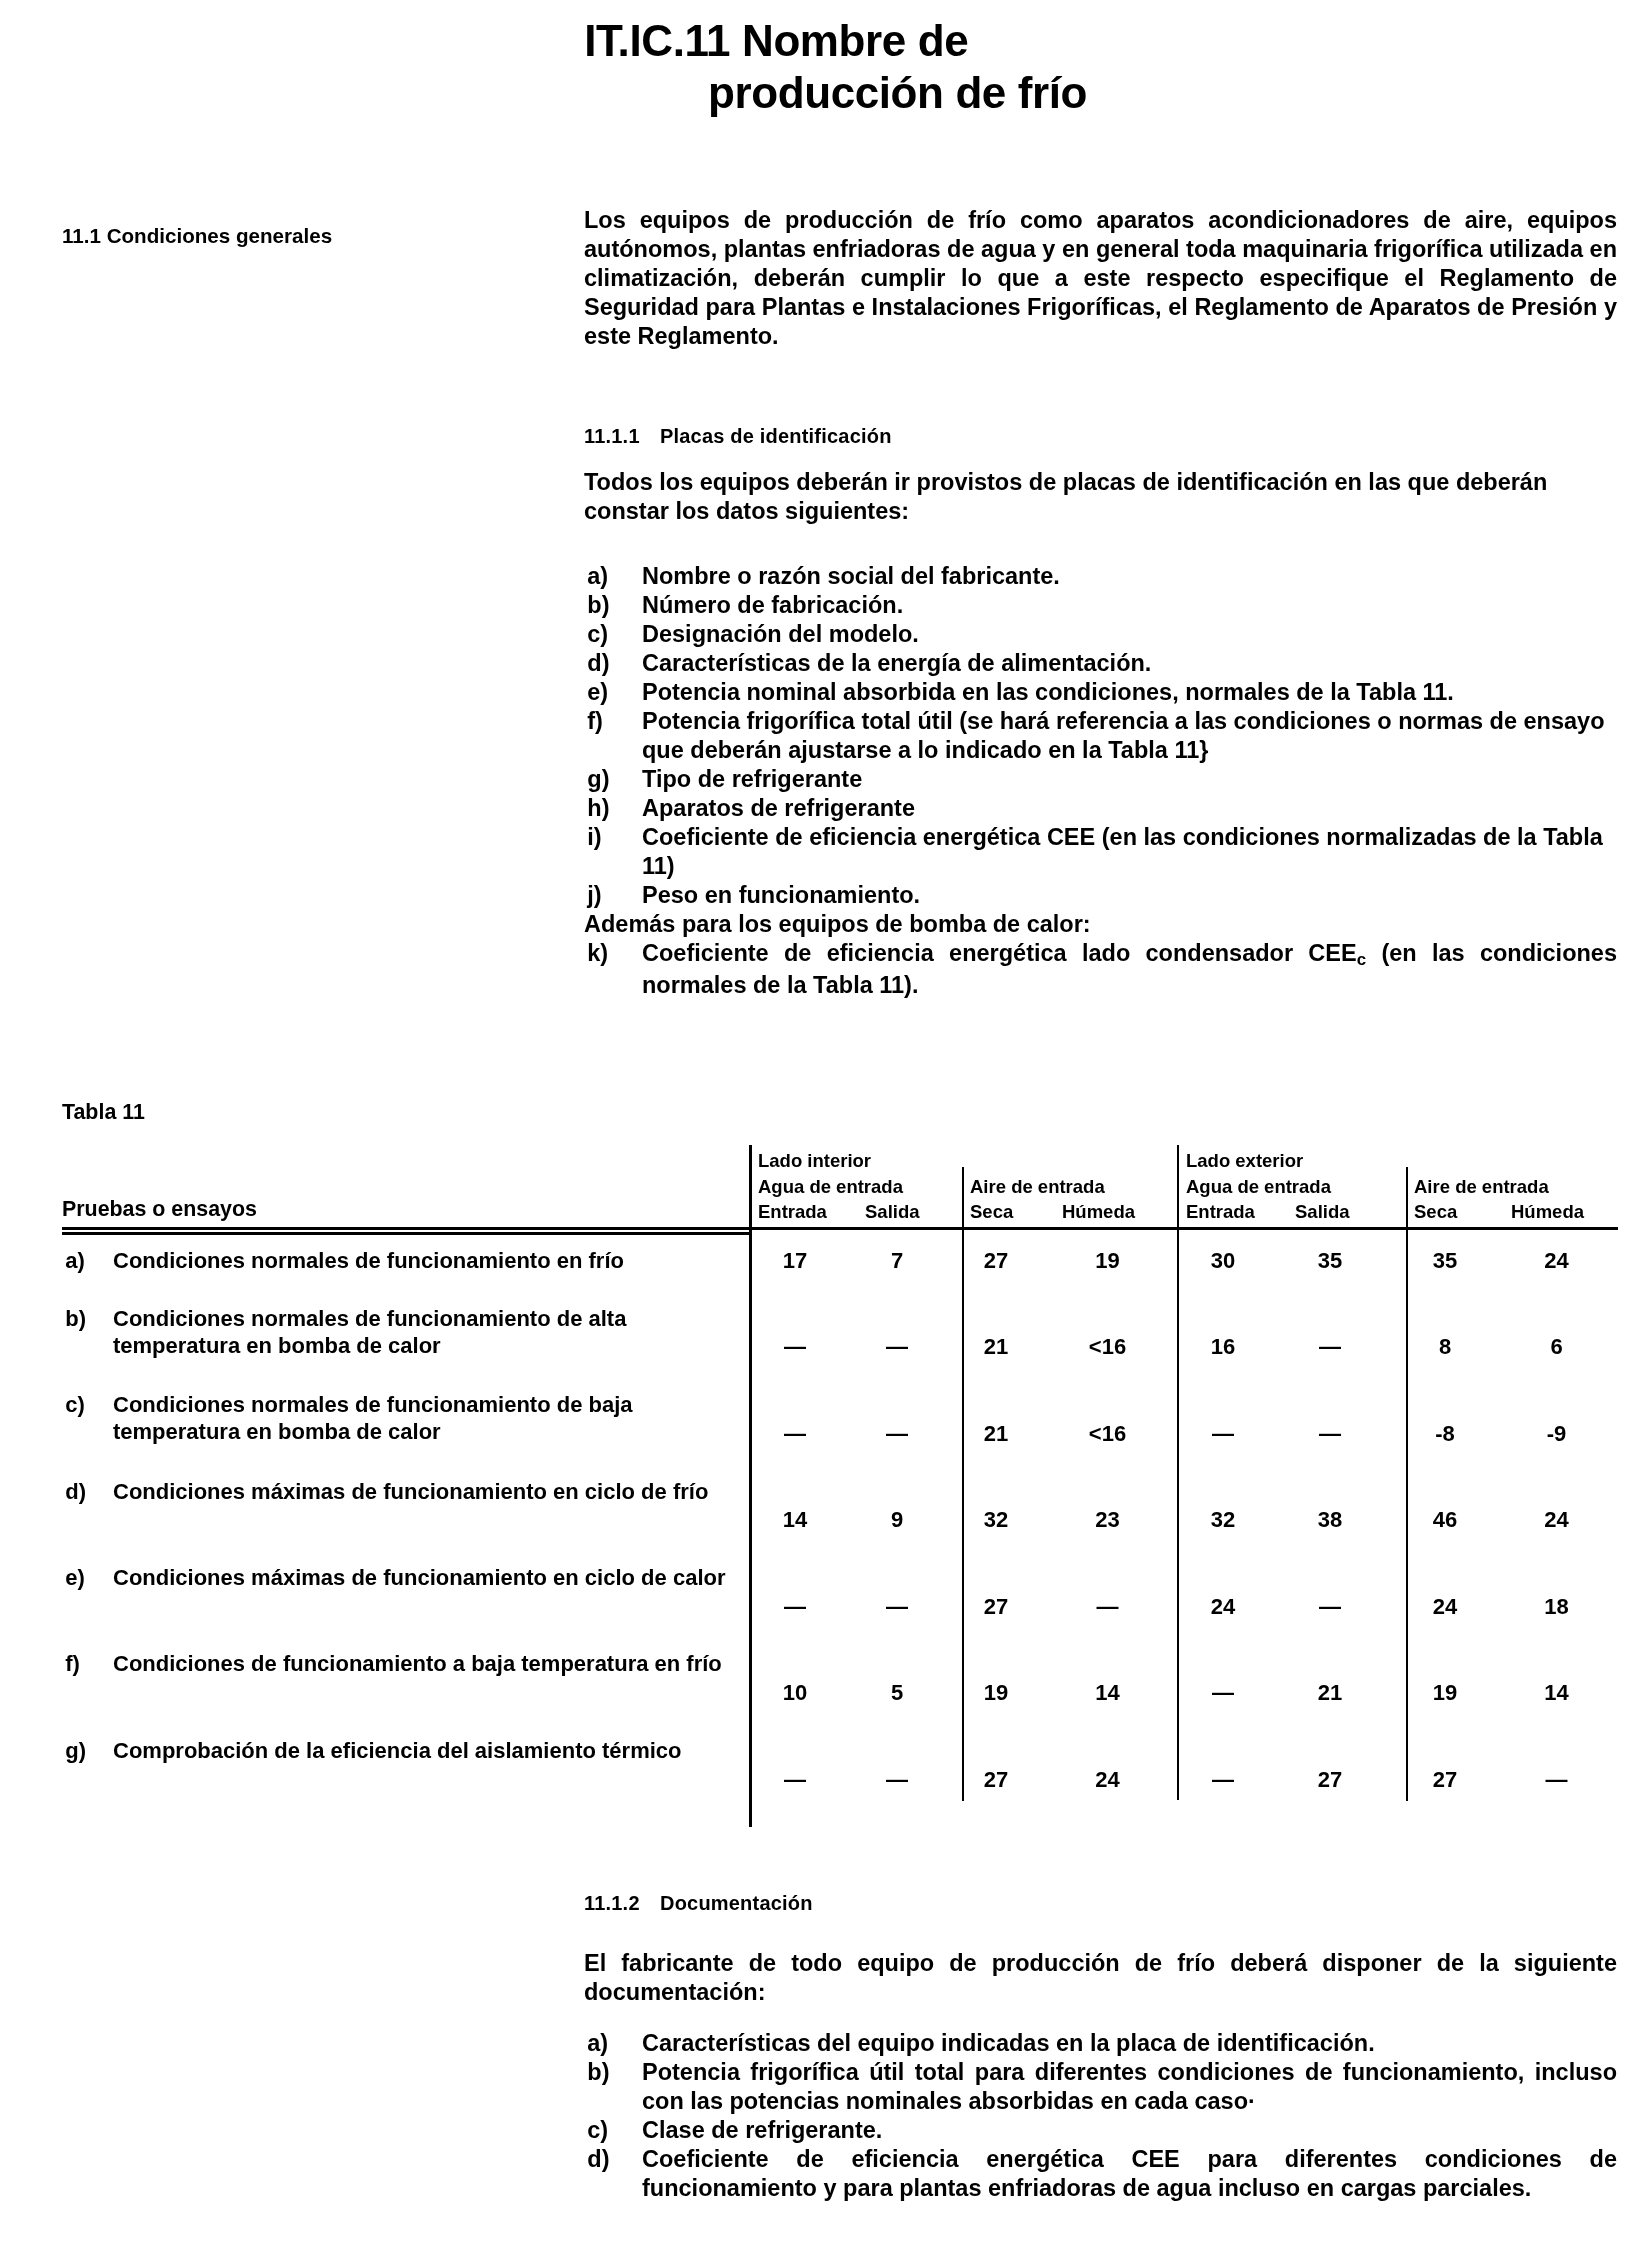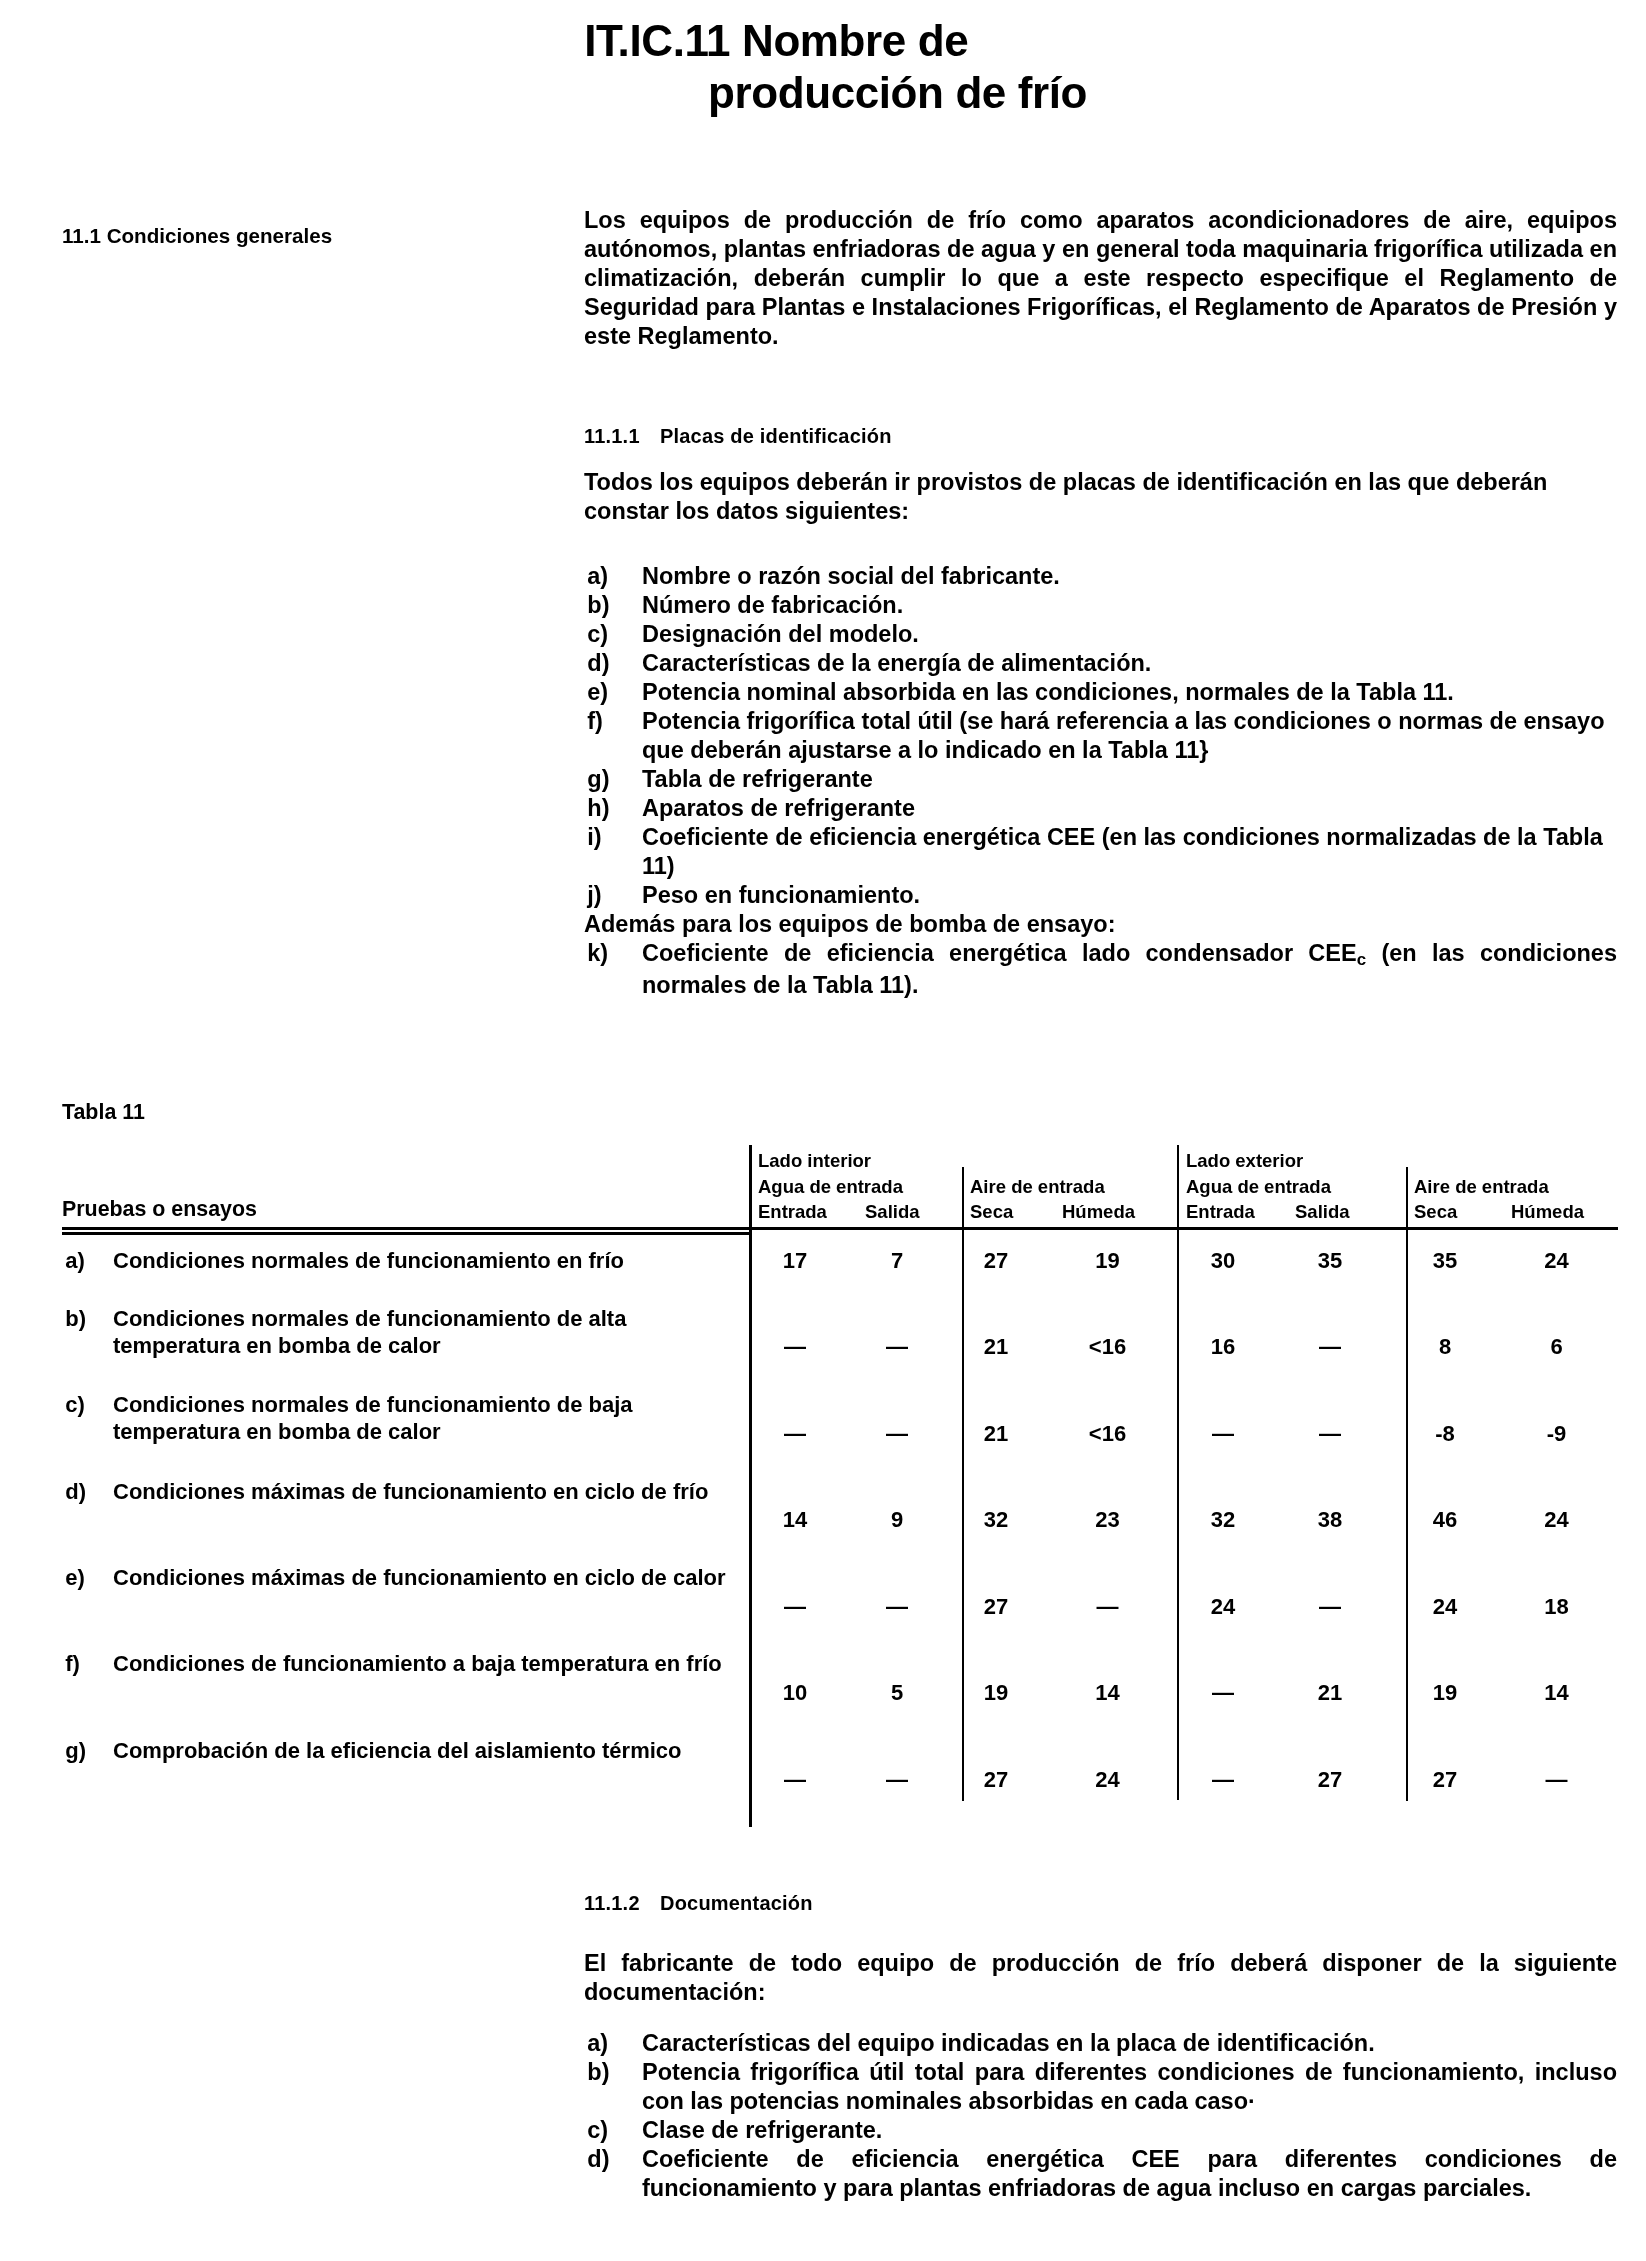--- a/index.html
+++ b/index.html
@@ -206,37 +206,37 @@
     <div class="item">
       <span class="mark">e)</span>
       <span class="txt">Potencia nominal absorbida en las condiciones, normales de la Tabla 11.</span>
     </div>
     <div class="item">
       <span class="mark">f)</span>
       <span class="txt nojust">Potencia frigorífica total útil (se hará referencia a las condiciones o normas de ensayo que deberán ajustarse a lo indicado en la Tabla 11}</span>
     </div>
     <div class="item">
       <span class="mark">g)</span>
-      <span class="txt nojust">Tabla de refrigerante</span>
+      <span class="txt nojust">Tipo de refrigerante</span>
     </div>
     <div class="item">
       <span class="mark">h)</span>
       <span class="txt nojust">Aparatos de refrigerante</span>
     </div>
     <div class="item">
       <span class="mark">i)</span>
       <span class="txt nojust">Coeficiente de eficiencia energética CEE (en las condiciones normalizadas de la Tabla 11)</span>
     </div>
     <div class="item">
       <span class="mark">j)</span>
       <span class="txt nojust">Peso en funcionamiento.</span>
     </div>
 
     <div class="item noindent">
-      <span class="txt nojust">Además para los equipos de bomba de ensayo:</span>
+      <span class="txt nojust">Además para los equipos de bomba de calor:</span>
     </div>
 
     <div class="item">
       <span class="mark">k)</span>
       <span class="txt"><span>Coeficiente de eficiencia energética lado condensador CEE</span><span class="sub">c</span><span> (en las condiciones normales de la Tabla 11).</span></span>
     </div>
   </div>
 
   <div class="table-title">Tabla 11</div>
   <div class="table-rowhead">Pruebas o ensayos</div>

